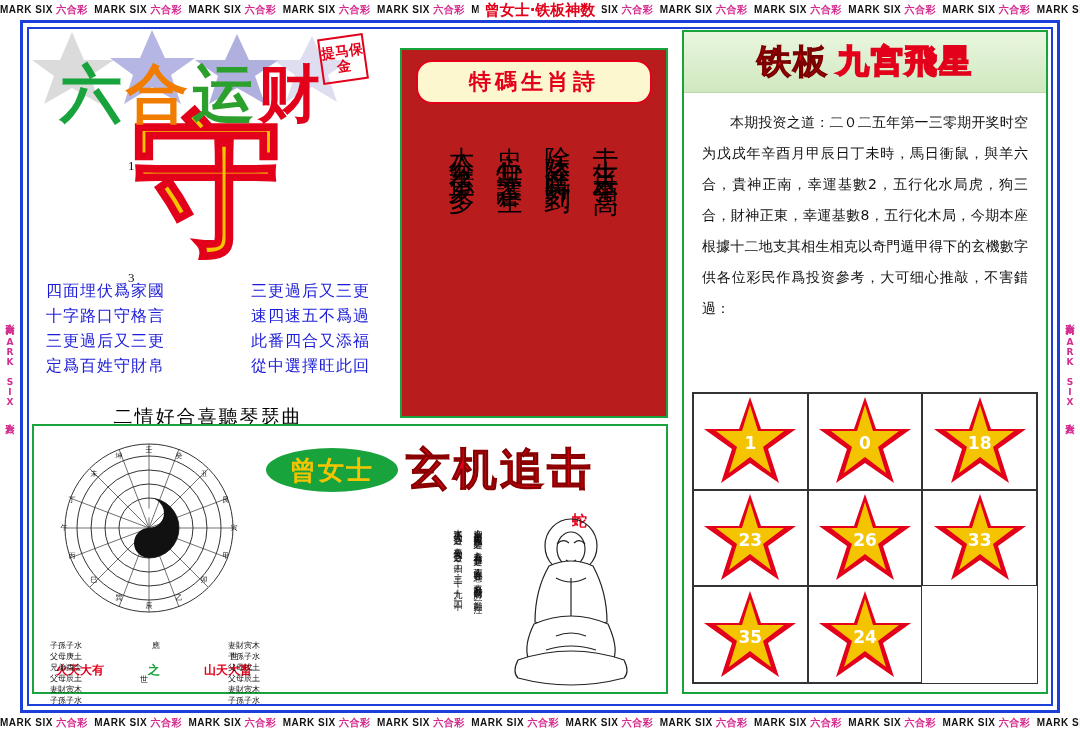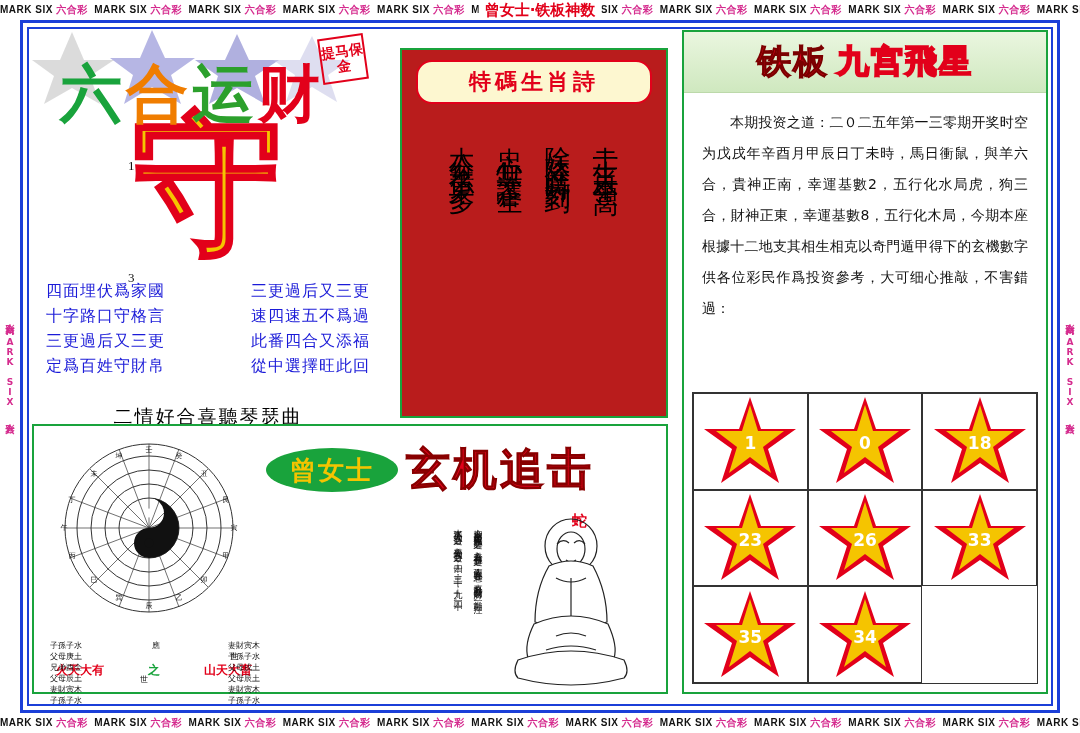--- a/index.html
+++ b/index.html
@@ -350,21 +350,21 @@
             </svg>
           <div class="star-num">35</div>
         </div>
       </div>
       <div class="star-cell">
         <div class="star">
           <svg width="96" height="92" viewBox="0 0 96 92">
               <polygon points="48,2 59,34 94,34 66,54 77,88 48,68 19,88 30,54 2,34 37,34" fill="#e2001a"></polygon>
               <polygon points="48,10 56,36 82,36 61,52 69,78 48,62 27,78 35,52 14,36 40,36" fill="#f5c400"></polygon>
             </svg>
-          <div class="star-num">34</div>
+          <div class="star-num">24</div>
         </div>
       </div>
     </div>
   </div>
 
   <div class="panel" id="panel-bagua">
 
     <div class="bagua-wrap">
       <svg width="210" height="180" viewBox="0 0 210 180">
         <g transform="translate(105,88)">

